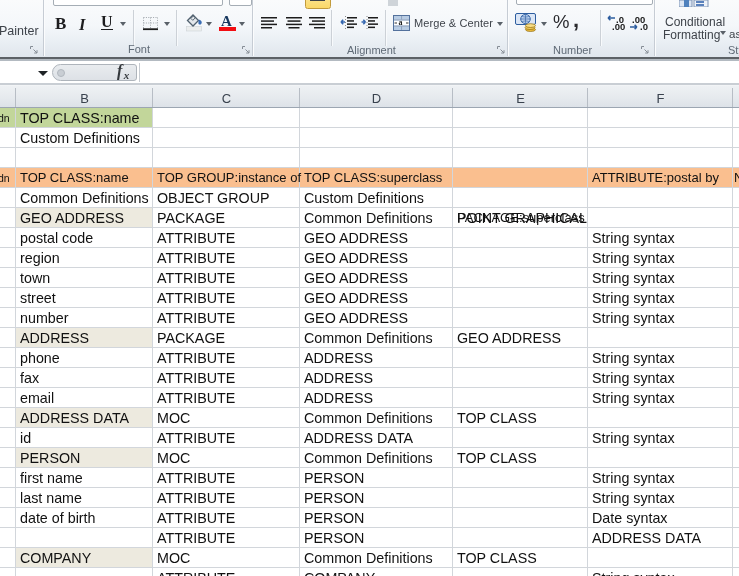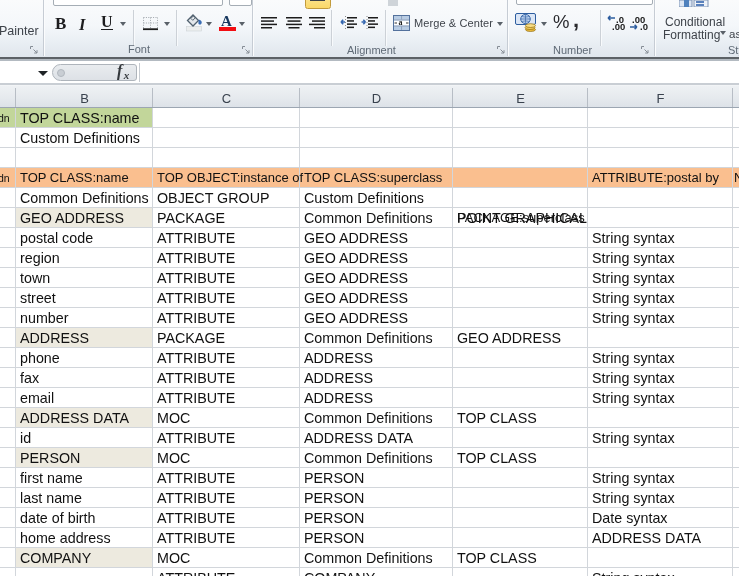--- a/index.html
+++ b/index.html
@@ -242,21 +242,21 @@
 <div class="hl" style="left:0;top:487px;width:739px"></div>
 <div class="hl" style="left:0;top:507px;width:739px"></div>
 <div class="hl" style="left:0;top:527px;width:739px"></div>
 <div class="hl" style="left:0;top:547px;width:739px"></div>
 <div class="hl" style="left:0;top:567px;width:739px"></div>
 <span class="ct" style="left:-2px;top:108px;font-size:10.5px">dn</span>
 <span class="ct" style="left:20px;top:108px;">TOP CLASS:name</span>
 <span class="ct" style="left:20px;top:128px;">Custom Definitions</span>
 <span class="ct sm" style="left:-2px;top:168px;font-size:10.5px">dn</span>
 <span class="ct sm" style="left:20px;top:168px;">TOP CLASS:name</span>
-<span class="ct sm" style="left:157px;top:168px;">TOP OBJECT:instance of</span>
+<span class="ct sm" style="left:157px;top:168px;">TOP GROUP:instance of</span>
 <span class="ct sm" style="left:304px;top:168px;">TOP CLASS:superclass</span>
 <span class="ct sm" style="left:457px;top:168px;margin-top:40px;">PACKAGE:superclass</span>
 <span class="ct sm" style="left:592px;top:168px;">ATTRIBUTE:postal by</span>
 <span class="ct sm" style="left:734px;top:168px;">N</span>
 <span class="ct" style="left:20px;top:188px;">Common Definitions</span>
 <span class="ct" style="left:157px;top:188px;">OBJECT GROUP</span>
 <span class="ct" style="left:304px;top:188px;">Custom Definitions</span>
 <span class="ct" style="left:20px;top:208px;">GEO ADDRESS</span>
 <span class="ct" style="left:157px;top:208px;">PACKAGE</span>
 <span class="ct" style="left:304px;top:208px;">Common Definitions</span>
@@ -314,21 +314,20 @@
 <span class="ct" style="left:304px;top:468px;">PERSON</span>
 <span class="ct" style="left:592px;top:468px;">String syntax</span>
 <span class="ct" style="left:20px;top:488px;">last name</span>
 <span class="ct" style="left:157px;top:488px;">ATTRIBUTE</span>
 <span class="ct" style="left:304px;top:488px;">PERSON</span>
 <span class="ct" style="left:592px;top:488px;">String syntax</span>
 <span class="ct" style="left:20px;top:508px;">date of birth</span>
 <span class="ct" style="left:157px;top:508px;">ATTRIBUTE</span>
 <span class="ct" style="left:304px;top:508px;">PERSON</span>
 <span class="ct" style="left:592px;top:508px;">Date syntax</span>
-<span class="ct" style="left:20px;top:528px;">home address</span>
 <span class="ct" style="left:157px;top:528px;">ATTRIBUTE</span>
 <span class="ct" style="left:304px;top:528px;">PERSON</span>
 <span class="ct" style="left:592px;top:528px;">ADDRESS DATA</span>
 <span class="ct" style="left:20px;top:548px;">COMPANY</span>
 <span class="ct" style="left:157px;top:548px;">MOC</span>
 <span class="ct" style="left:304px;top:548px;">Common Definitions</span>
 <span class="ct" style="left:457px;top:548px;">TOP CLASS</span>
 <span class="ct" style="left:157px;top:568px;">ATTRIBUTE</span>
 <span class="ct" style="left:304px;top:568px;">COMPANY</span>
 <span class="ct" style="left:592px;top:568px;">String syntax</span>

